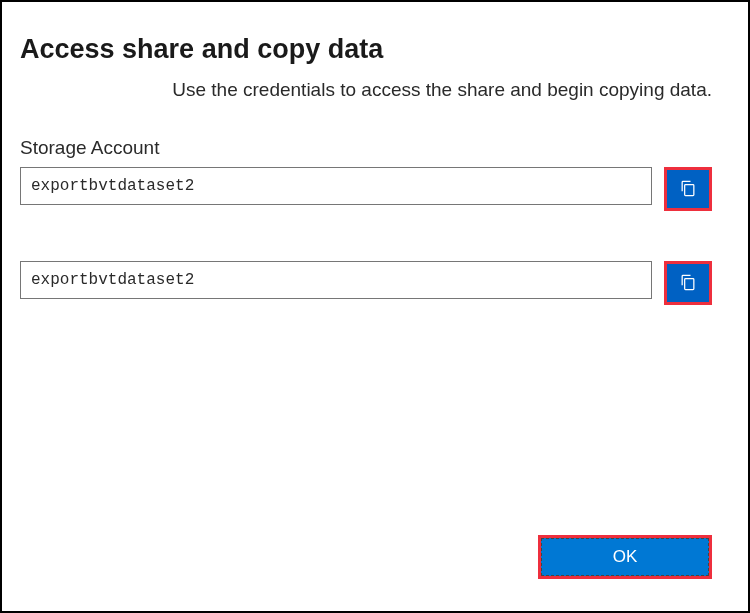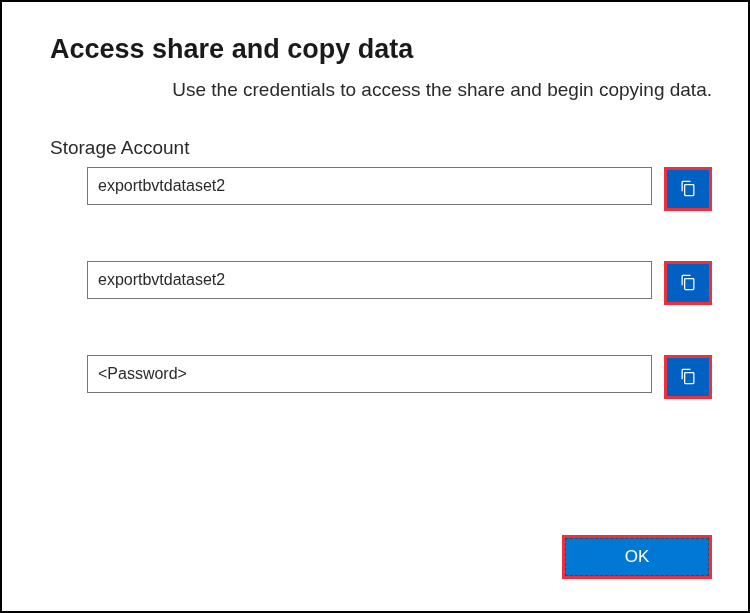--- a/index.html
+++ b/index.html
@@ -8,21 +8,21 @@
       padding: 0;
     }
     body {
       font-family: "Segoe UI", Arial, sans-serif;
       background: #fff;
     }
     .dialog {
       width: 750px;
       height: 613px;
       border: 2px solid #000;
-      padding: 32px 36px 36px 48px;
+      padding: 32px 36px 36px 18px;
       position: relative;
     }
     .title {
       font-size: 27px;
       font-weight: 700;
       color: #1a1a1a;
       margin-bottom: 14px;
     }
     .subtitle {
       font-size: 19px;
@@ -42,24 +42,23 @@
       display: flex;
       align-items: stretch;
       gap: 12px;
     }
     .text-input {
       flex: 1;
       height: 38px;
       border: 1px solid #767676;
       padding: 0 10px;
       font-size: 16px;
-      font-family: Liberation Sans, sans-serif;
+      font-family: Liberation Mono, monospace;
       color: #2a2a2a;
       background: #fff;
-      margin-left: 37px;
     }
     .copy-btn-wrap {
       border: 3px solid #ee2f3d;
       display: inline-flex;
     }
     .copy-btn {
       width: 42px;
       height: 38px;
       background: #0061c3;
       border: none;
@@ -78,21 +77,21 @@
     .footer {
       position: absolute;
       bottom: 32px;
       right: 36px;
     }
     .ok-btn-wrap {
       border: 3px solid #ee2f3d;
       display: inline-block;
     }
     .ok-btn {
-      width: 144px;
+      width: 168px;
       height: 38px;
       background: #0078d4;
       color: #fff;
       border: 1px dashed #444;
       font-size: 17px;
       font-family: inherit;
       cursor: pointer;
     }
   </style>
 </head>
@@ -129,33 +128,20 @@
               <rect x="8" y="8" width="11" height="13" rx="1"></rect>
               <path d="M5 16 V5 a1 1 0 0 1 1-1 h9"></path>
             </svg>
           </span>
         </button>
       </span>
     </div>
   </div>
 
   <div class="field-group">
-    <div class="field-row">
-      <input type="text" class="text-input" value="&lt;Password&gt;" style="">
-      <span class="copy-btn-wrap">
-        <button class="copy-btn">
-          <span>
-            <svg viewBox="0 0 24 24">
-              <rect x="8" y="8" width="11" height="13" rx="1"></rect>
-              <path d="M5 16 V5 a1 1 0 0 1 1-1 h9"></path>
-            </svg>
-          </span>
-        </button>
-      </span>
-    </div>
   </div>
 
   <div class="footer">
     <span class="ok-btn-wrap">
       <button class="ok-btn">OK</button>
     </span>
   </div>
 </div>
 
 </body></html>

